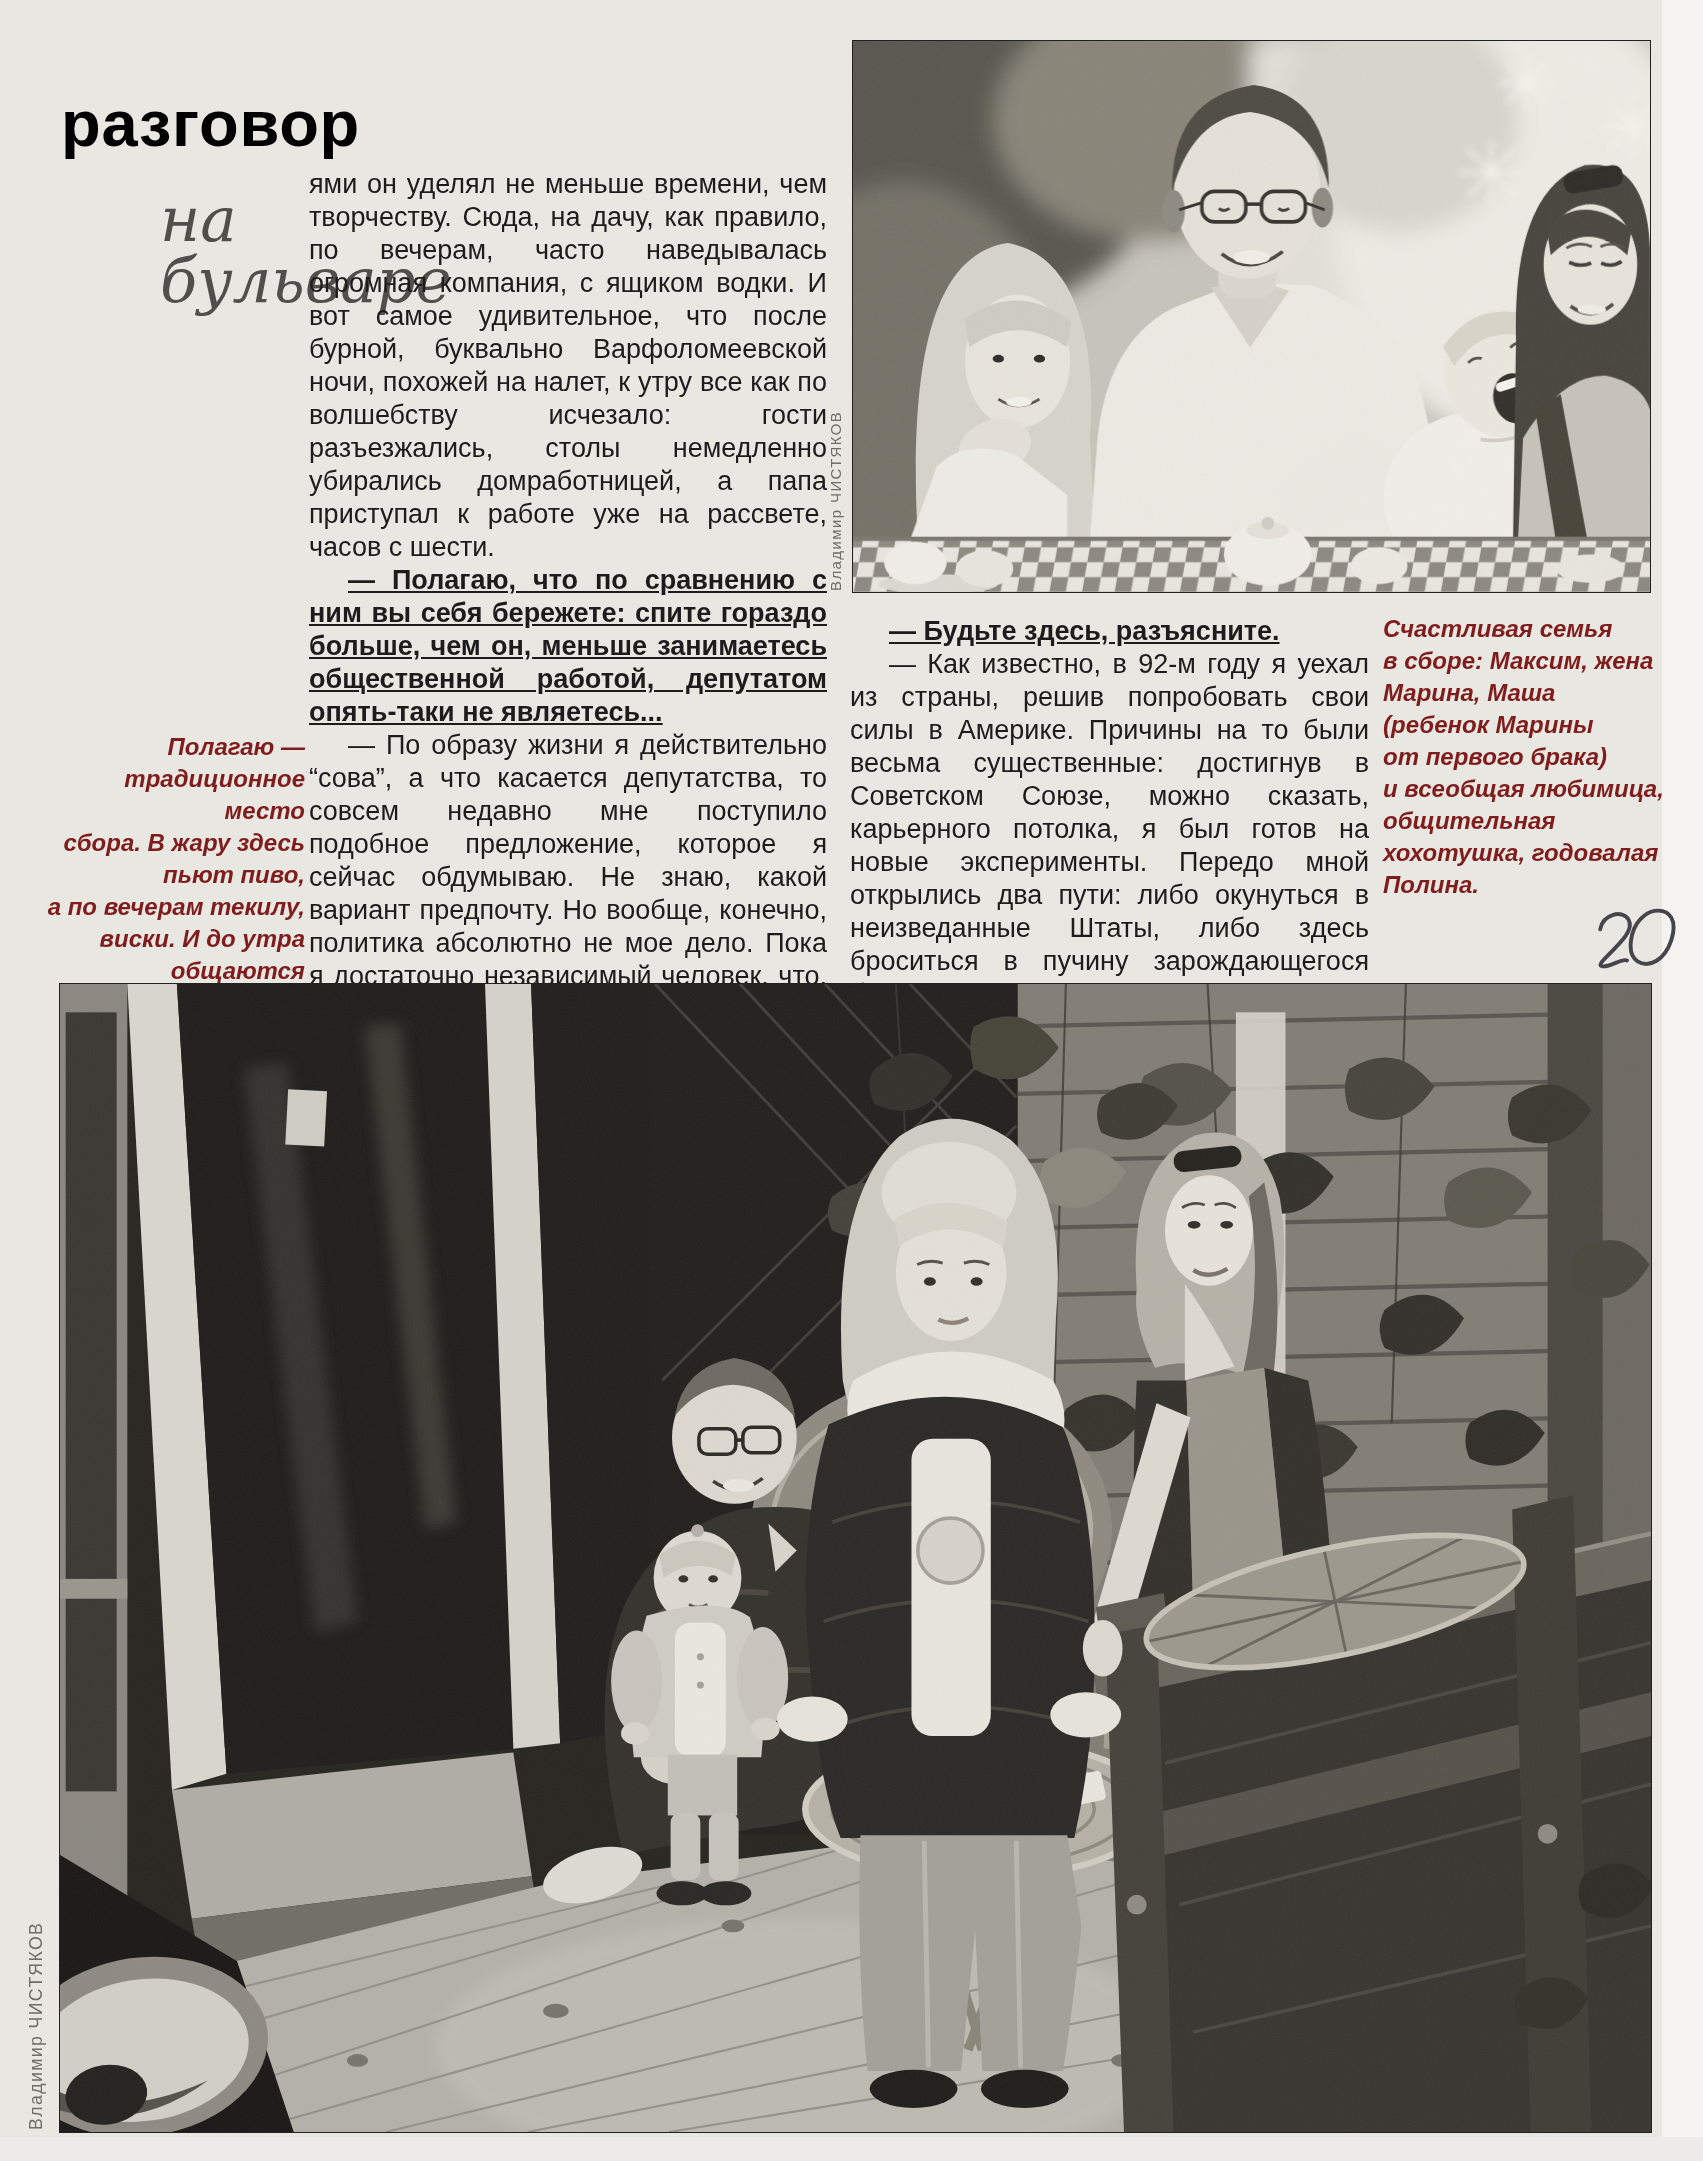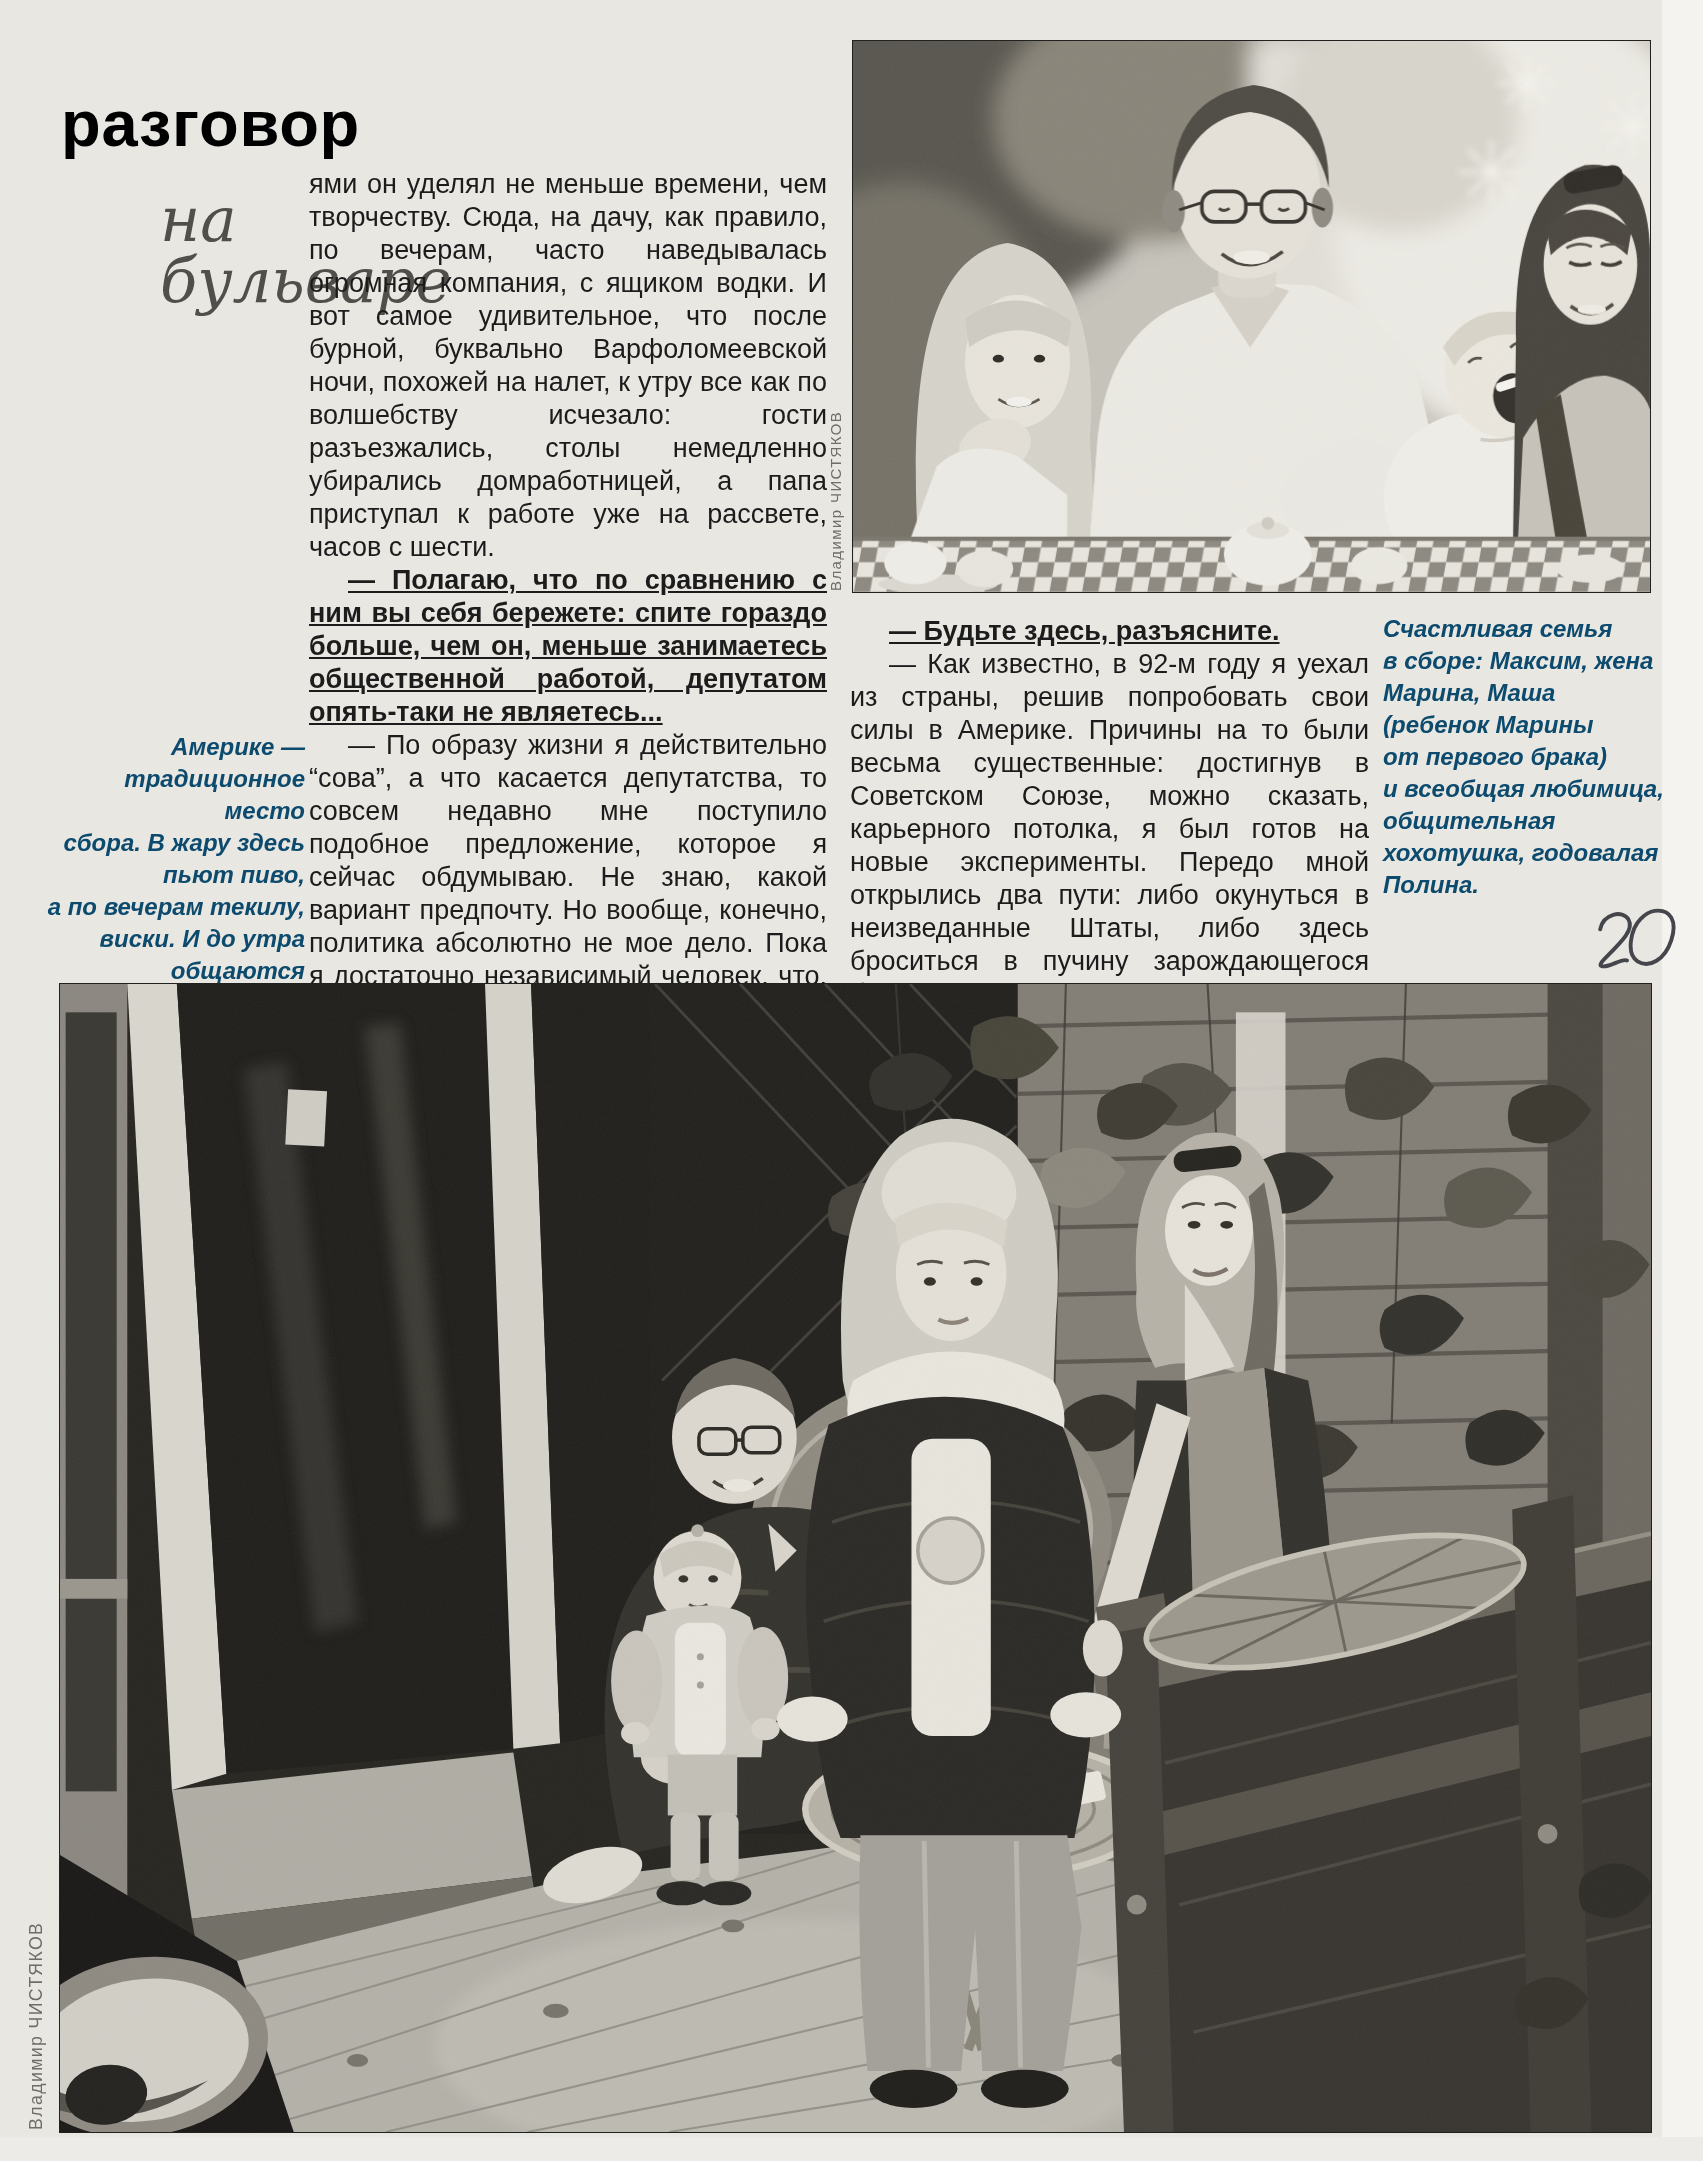--- a/index.html
+++ b/index.html
@@ -25,21 +25,21 @@
 
   
   .col{position:absolute;text-align:justify;font-size:27px;line-height:33px;}
   .col p{margin:0;padding:0;}
   .col-left{left:309px;top:168px;width:518px;}
   .col-right{left:850px;top:615px;width:519px;}
   .indent{text-indent:39px;}
   .bold{font-weight:bold;text-decoration:underline;}
 
   
-  .caption{position:absolute;font-weight:bold;font-style:italic;font-size:24px;line-height:32px;color:#0c4a6e;}
+  .caption{position:absolute;font-weight:bold;font-style:italic;font-size:24px;line-height:32px;color:#7f1d1d;}
   .caption-left{left:44px;top:731px;width:261px;text-align:right;}
   .caption-right{left:1383px;top:613px;width:283px;text-align:left;}
 
   
   .photo{position:absolute;border:1.4px solid #21211f;box-sizing:border-box;background:#8c8983;}
   .photo-top{left:852px;top:40px;width:799px;height:553px;}
   .photo-bottom{left:59px;top:983px;width:1593px;height:1150px;}
   .photo svg{display:block;width:100%;height:100%;}
 
   
@@ -71,21 +71,21 @@
   <p class="body-text bold indent">— Полагаю, что по сравнению с ним вы себя бережете: спите гораздо больше, чем он, меньше занимаетесь общественной работой, депутатом опять-таки не являетесь...</p>
   <p class="body-text indent">— По образу жизни я действительно “сова”, а что касается депутатства, то совсем недавно мне поступило подобное предложение, которое я сейчас обдумываю. Не знаю, какой вариант предпочту. Но вообще, конечно, политика абсолютно не мое дело. Пока я достаточно независимый человек, что, с одной стороны, мне помогает — делаю то, к чему лежит душа, а с другой, если бы характер позволил под кого-то упасть, продаться за очень большие деньги, я сегодня был бы крайне богатым или меня уже не было бы в живых.</p>
 </div>
 
 <div class="col col-right">
   <p class="body-text bold indent">— Будьте здесь, разъясните.</p>
   <p class="body-text indent">— Как известно, в 92-м году я уехал из страны, решив попробовать свои силы в Америке. Причины на то были весьма существенные: достигнув в Советском Союзе, можно сказать, карьерного потолка, я был готов на новые эксперименты. Передо мной открылись два пути: либо окунуться в неизведанные Штаты, либо здесь броситься в пучину зарождающегося бизнеса. Было даже предложение возглавить банк. Но я, к счастью, вовремя сообразил, что должность председателя, особенно</p>
 </div>
 
 <div class="caption caption-left">
-  <div>Америке —</div>
+  <div>Полагаю —</div>
   <div>традиционное место</div>
   <div>сбора. В жару здесь</div>
   <div>пьют пиво,</div>
   <div>а по вечерам текилу,</div>
   <div>виски. И до утра</div>
   <div>общаются</div>
   <div>с друзьями...</div>
 </div>
 
 <div class="caption caption-right">

